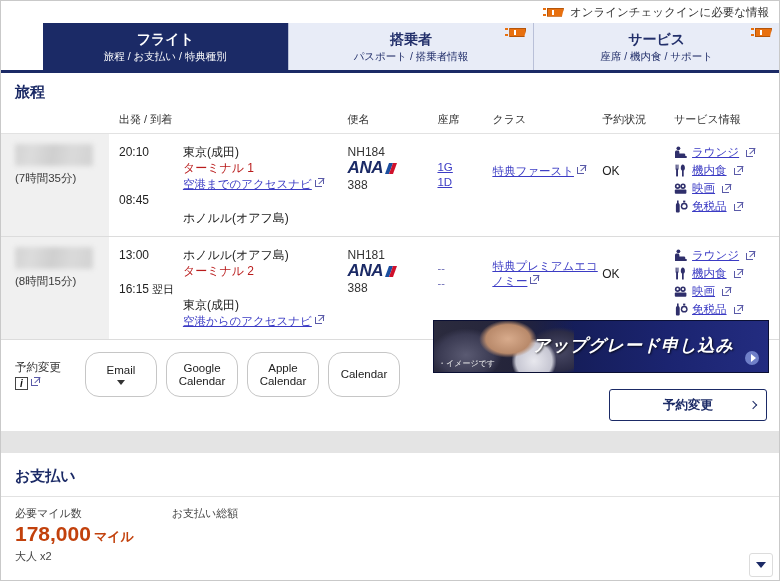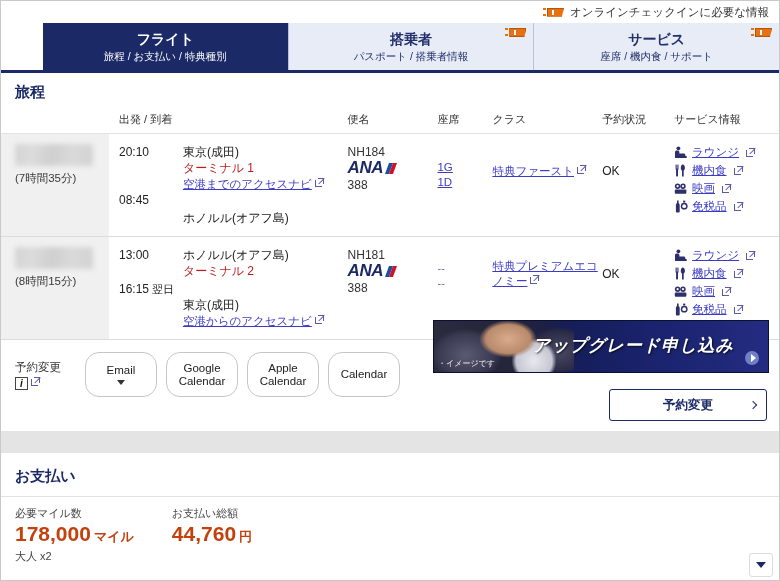--- a/index.html
+++ b/index.html
@@ -531,23 +531,20 @@
     <div class="pay-body">
       <div class="pay-col">
         <div class="pay-lab">必要マイル数</div>
         <div class="pay-val">
           <span>178,000</span><span class="unit">マイル</span>
         </div>
         <div class="pay-sub">大人 x2</div>
       </div>
       <div class="pay-col">
         <div class="pay-lab">お支払い総額</div>
-        <div class="pay-val">
-          <span>44,760</span><span class="unit">円</span>
-        </div>
       </div>
       <div class="pay-toggle">
         <span class="dn"></span>
       </div>
 
     </div>
   </div>
 
 </div>
 

